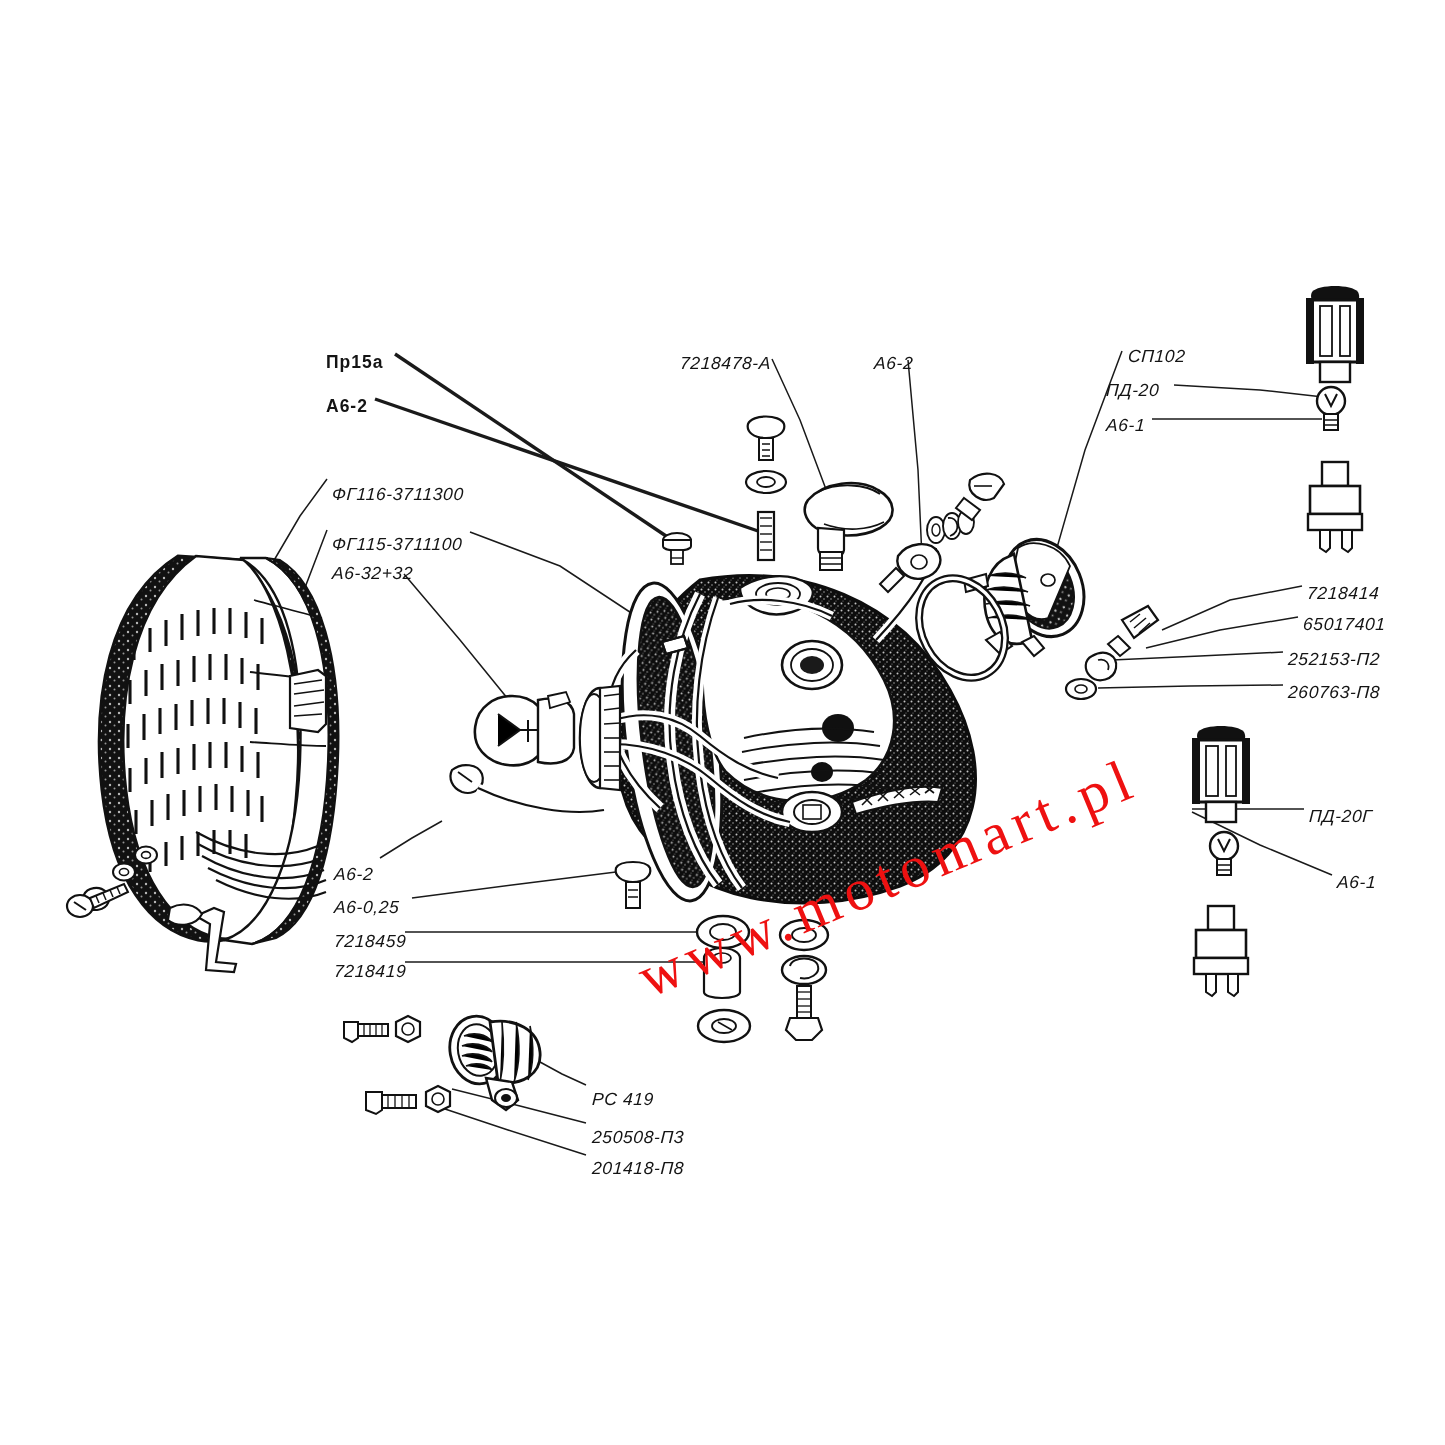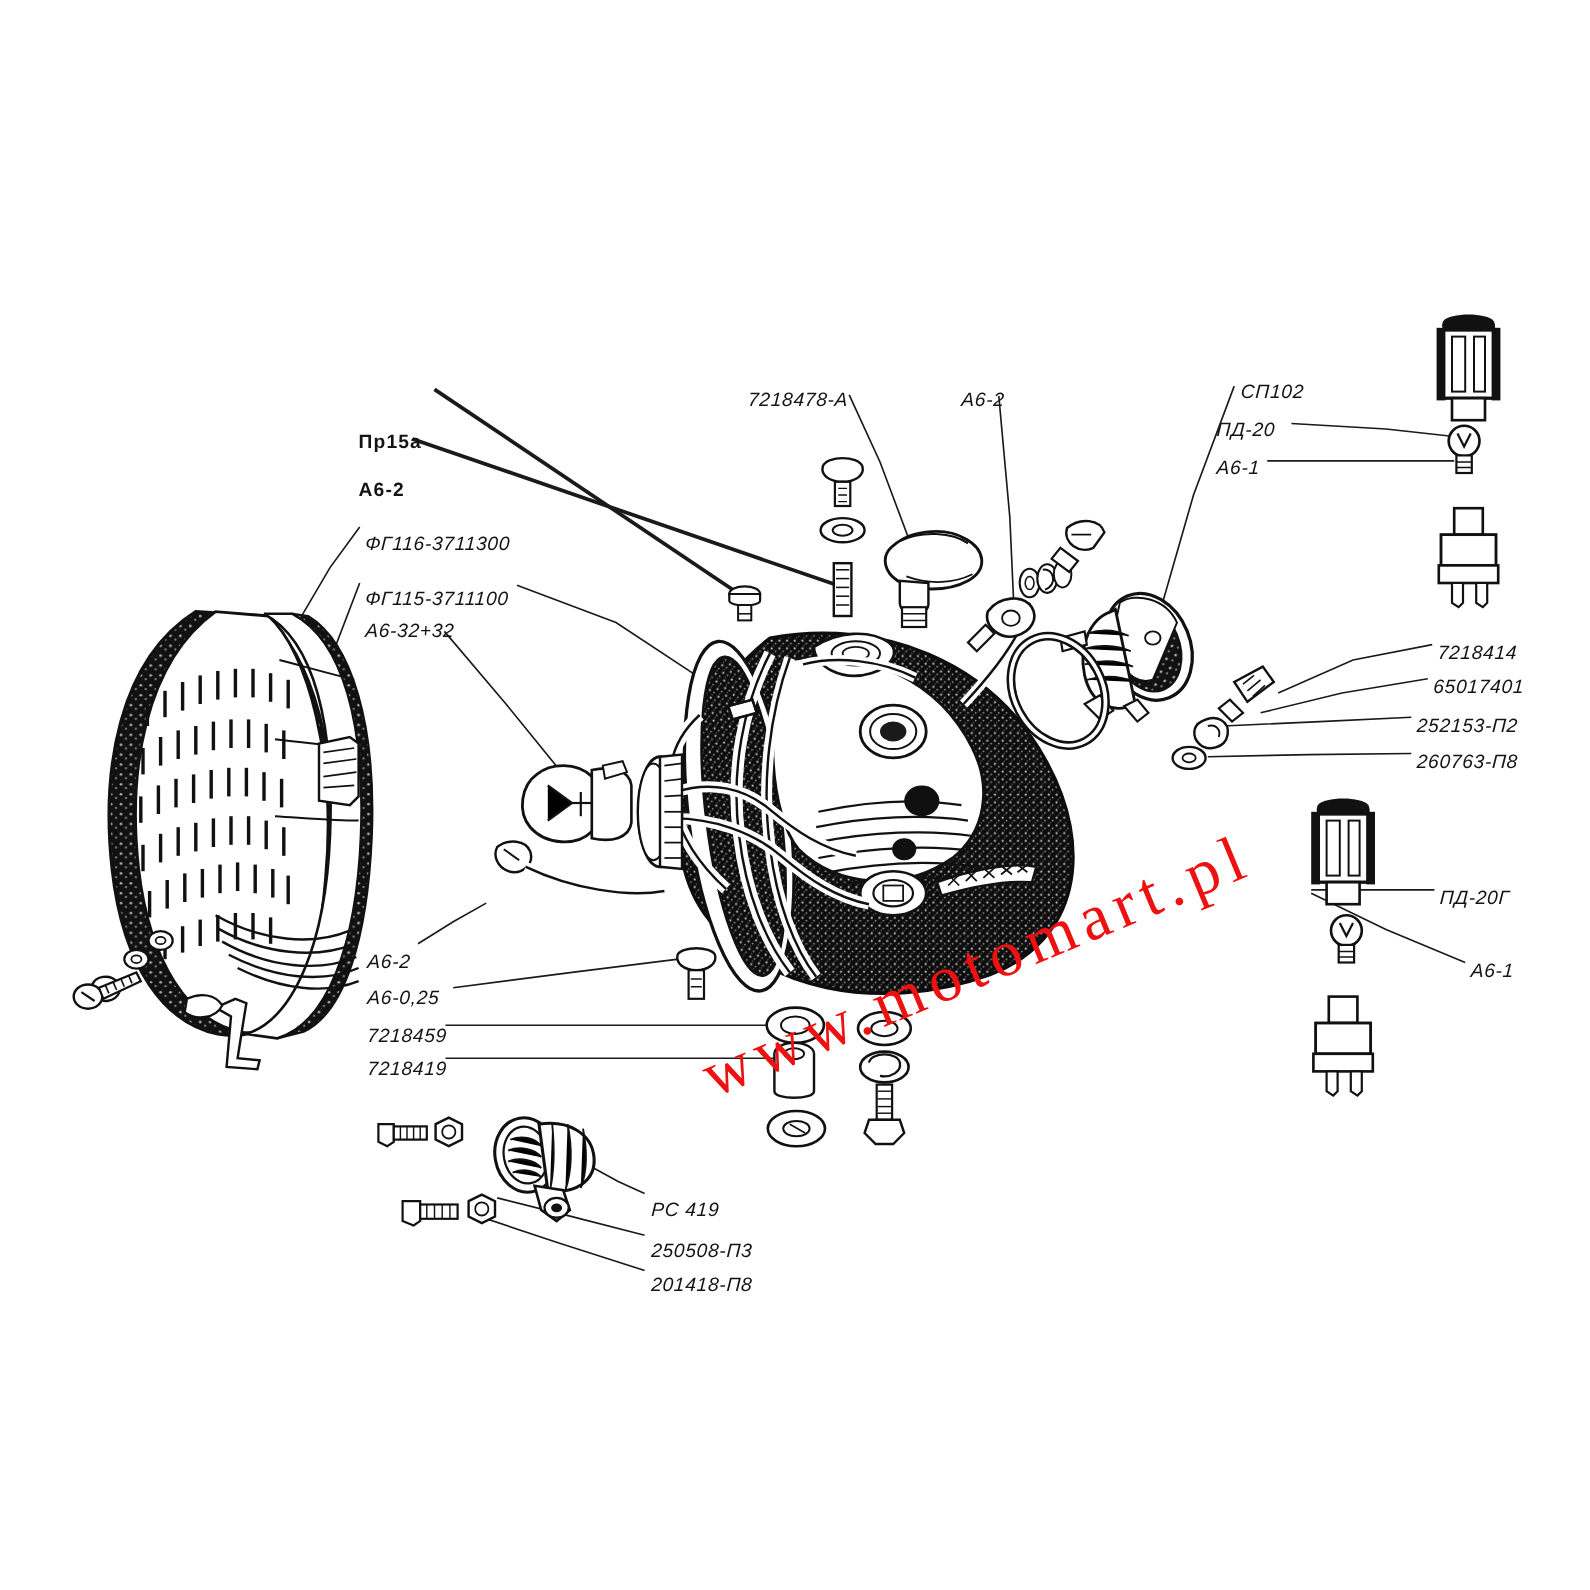--- a/index.html
+++ b/index.html
@@ -17,21 +17,21 @@
   .lbl{
     position:absolute;
     font-family:"Liberation Sans", sans-serif;
     font-size:17.5px;
     letter-spacing:0.6px;
     color:#141414;
     white-space:nowrap;
     font-style:italic;
     transform:skewX(-3deg);
   }
-  .lbl.bold{font-weight:bold;font-style:normal;transform:none;letter-spacing:1px;margin-top:39px;}
+  .lbl.bold{font-weight:bold;font-style:normal;transform:none;letter-spacing:1px;}
   .wm{
     position:absolute;
     color:#ee1111;
     font-family:"Liberation Serif", serif;
     font-size:59px;
     letter-spacing:7px;
     white-space:nowrap;
     transform:rotate(-22.5deg);
     transform-origin:left top;
     pointer-events:none;

